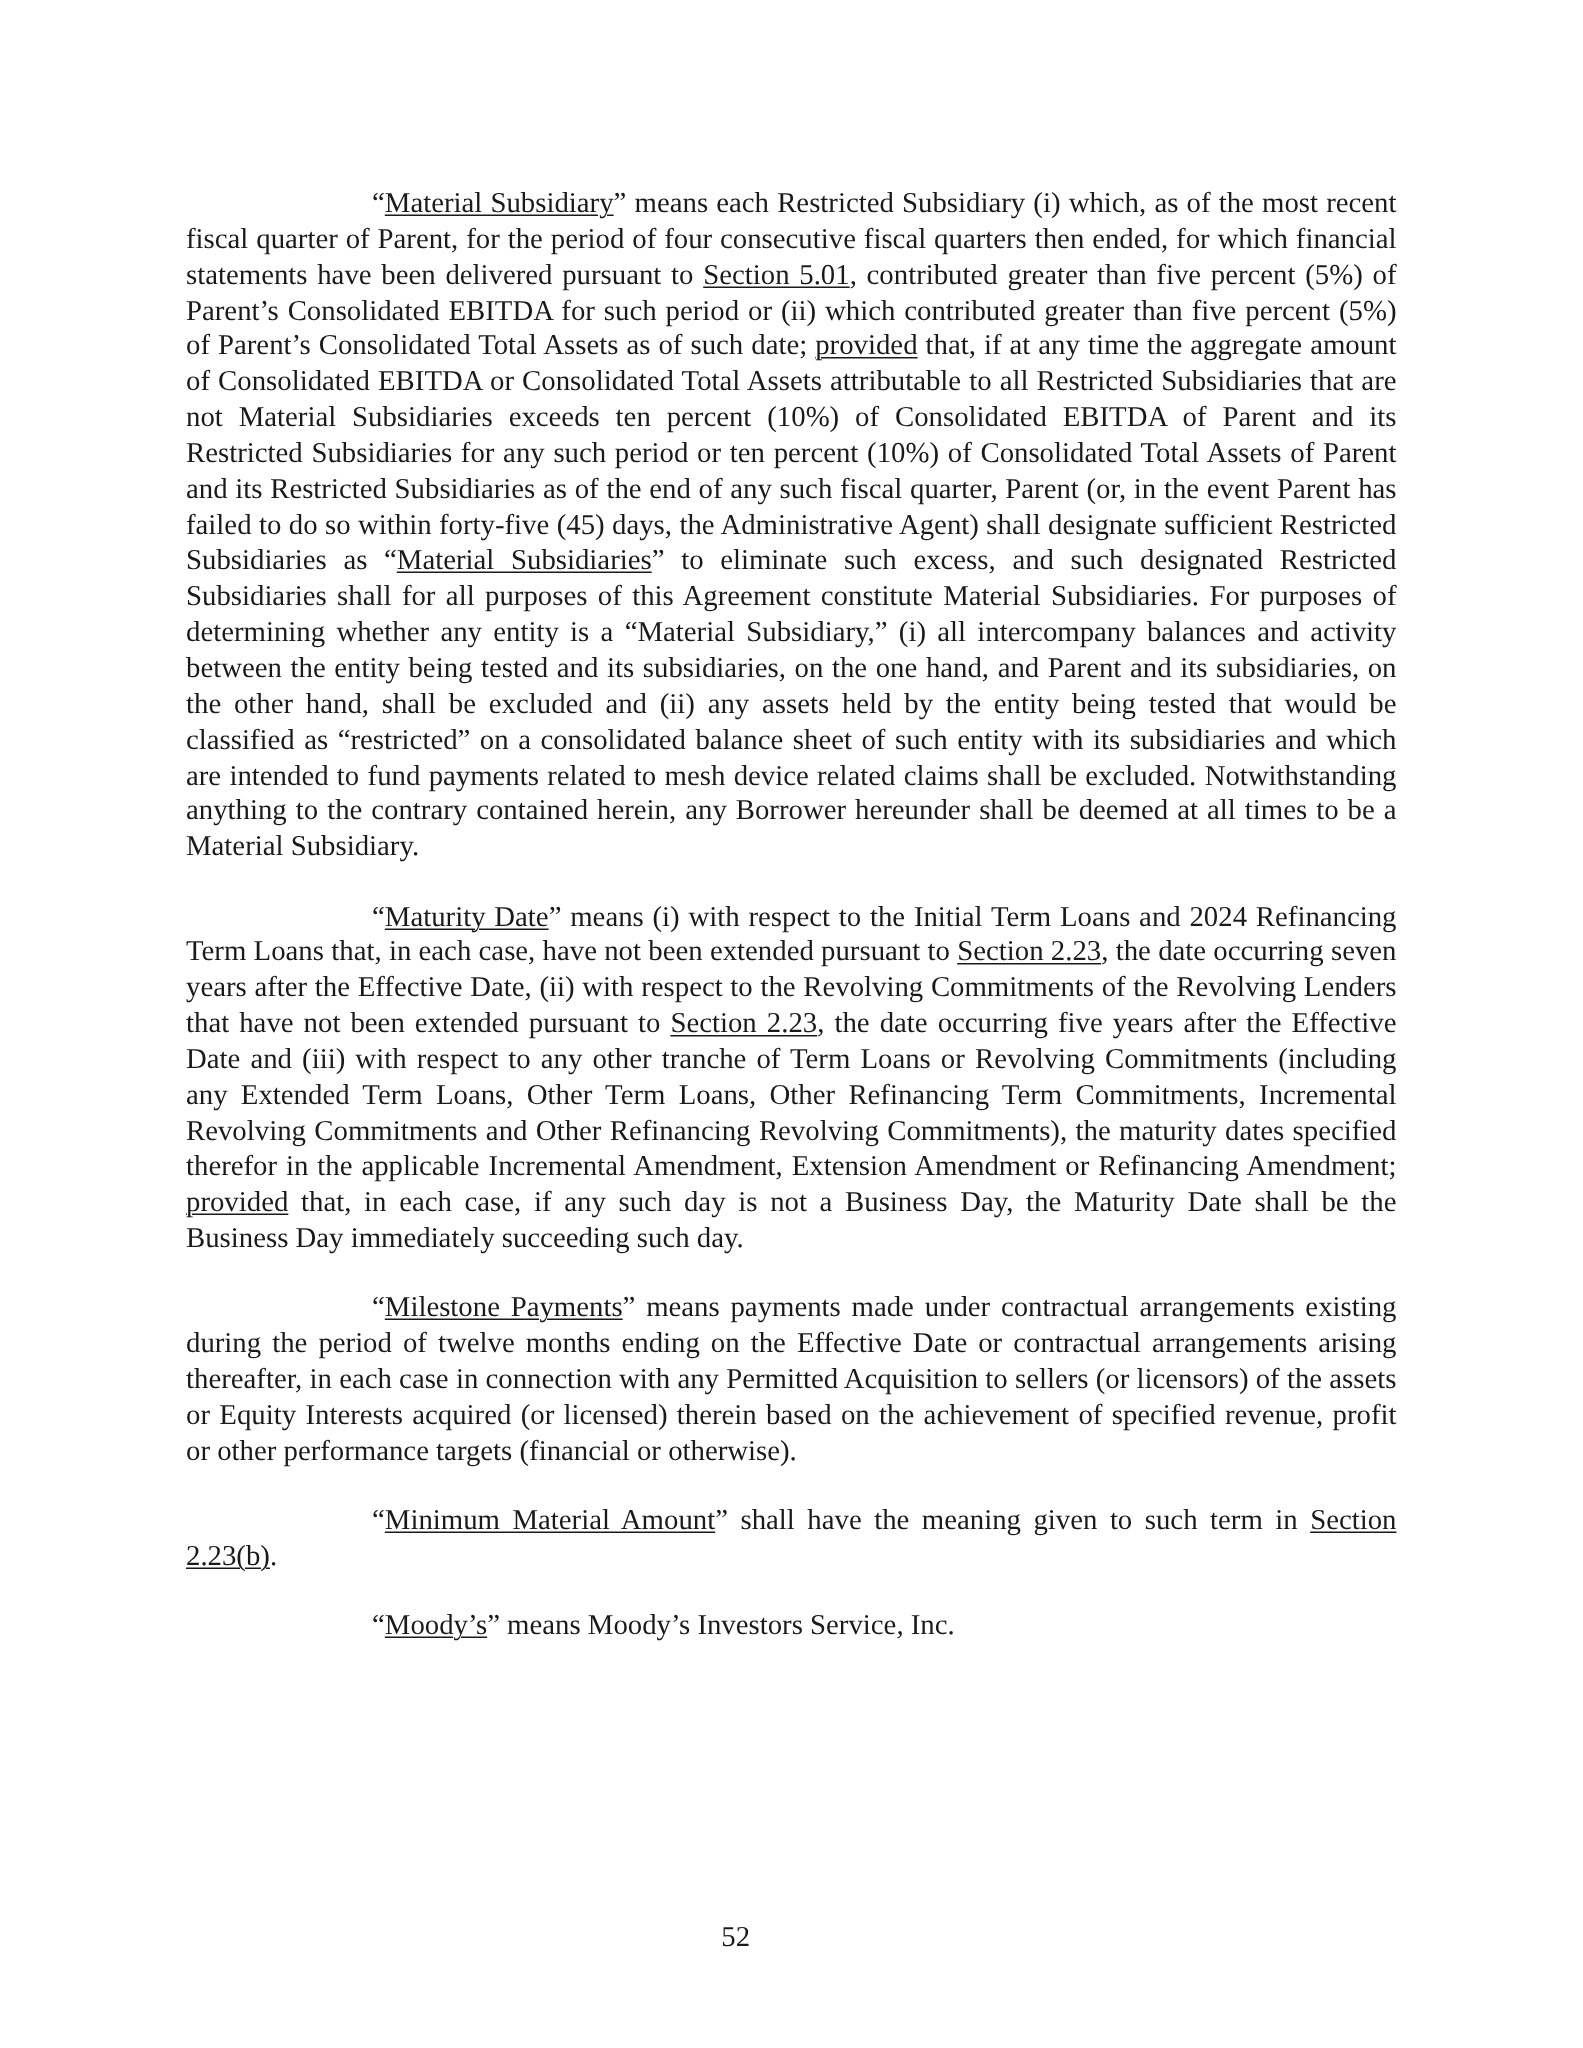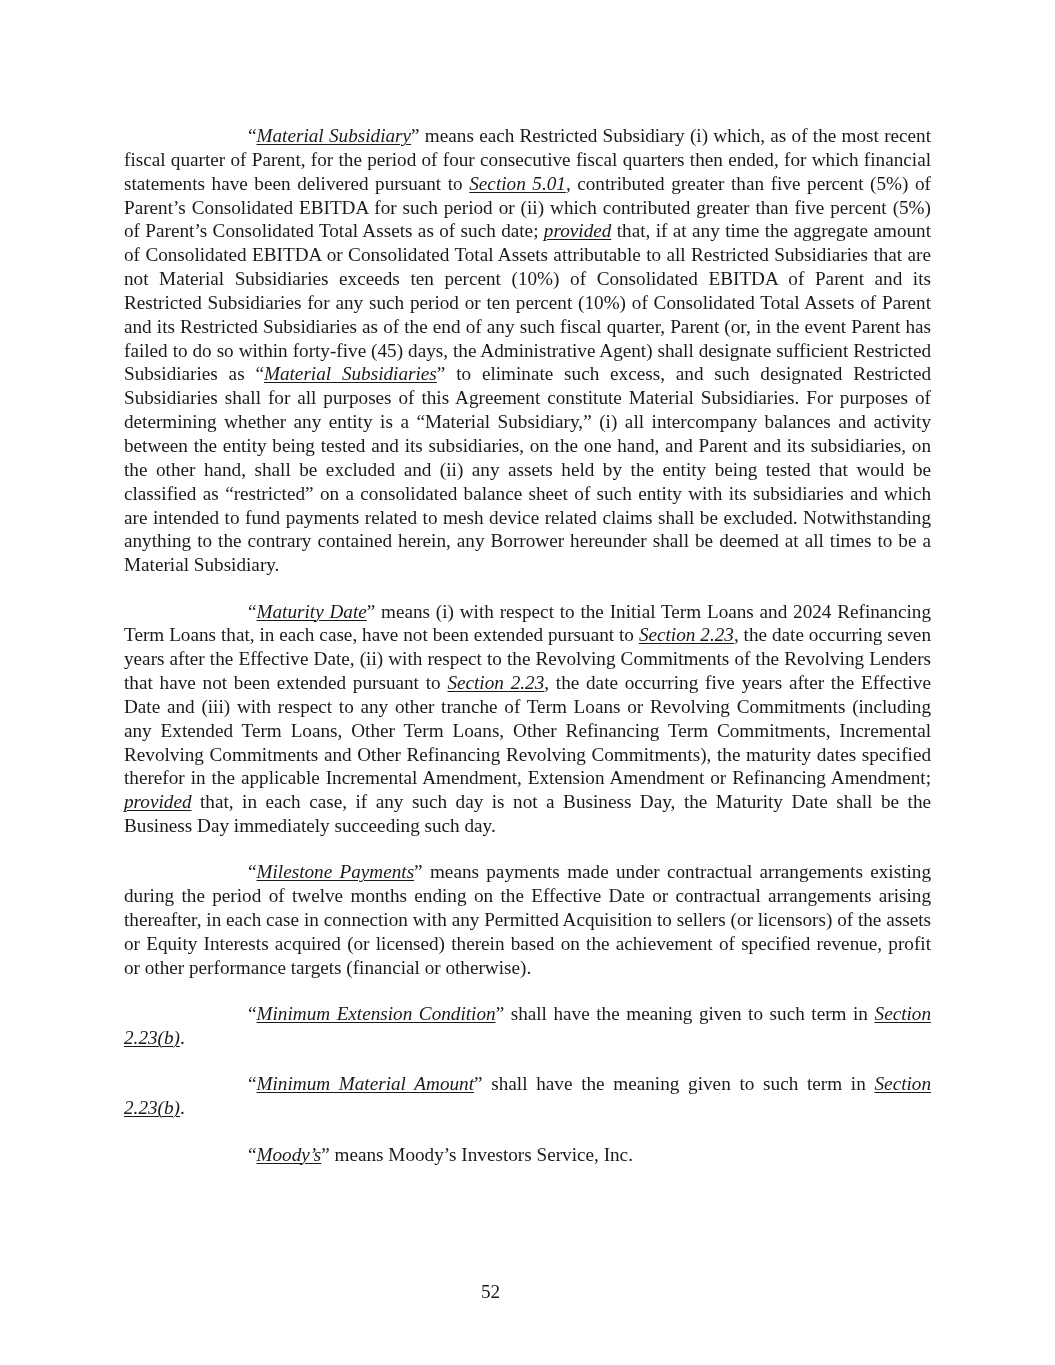--- a/index.html
+++ b/index.html
@@ -3,31 +3,30 @@
 <meta charset="utf-8">
 <style>
   html, body { margin: 0; padding: 0; background: #ffffff; }
   body { width: 1055px; height: 1365px; position: relative; overflow: hidden; }
   .page {
     position: absolute; left: 124px; top: 124px; width: 807px;
     font-family: "Liberation Serif", "DejaVu Serif", serif;
     font-size: 19.2px; line-height: 23.85px; color: #1a1a1a;
   }
   .para { text-align: justify; text-indent: 124px; margin: 0 0 22.5px 0; }
-  .u { text-decoration: underline; text-underline-offset: 2px; text-decoration-thickness: 1px; font-style: italic; }
+  .u { text-decoration: underline; text-underline-offset: 2px; text-decoration-thickness: 1px; }
   .page-number {
     position: absolute; left: 0; width: 981px; top: 1281px; text-align: center;
     font-family: "Liberation Serif", "DejaVu Serif", serif; font-size: 19.2px; color: #1a1a1a;
   }
 </style>
 </head>
 <body>
 
 <div class="page">
   <p class="para"><span>“</span><span class="u">Material Subsidiary</span><span>” means each Restricted Subsidiary (i) which, as of the most recent fiscal quarter of Parent, for the period of four consecutive fiscal quarters then ended, for which financial statements have been delivered pursuant to </span><span class="u">Section 5.01</span><span>, contributed greater than five percent (5%) of Parent’s Consolidated EBITDA for such period or (ii) which contributed greater than five percent (5%) of Parent’s Consolidated Total Assets as of such date; </span><span class="u">provided</span><span> that, if at any time the aggregate amount of Consolidated EBITDA or Consolidated Total Assets attributable to all Restricted Subsidiaries that are not Material Subsidiaries exceeds ten percent (10%) of Consolidated EBITDA of Parent and its Restricted Subsidiaries for any such period or ten percent (10%) of Consolidated Total Assets of Parent and its Restricted Subsidiaries as of the end of any such fiscal quarter, Parent (or, in the event Parent has failed to do so within forty-five (45) days, the Administrative Agent) shall designate sufficient Restricted Subsidiaries as “</span><span class="u">Material Subsidiaries</span><span>” to eliminate such excess, and such designated Restricted Subsidiaries shall for all purposes of this Agreement constitute Material Subsidiaries. For purposes of determining whether any entity is a “Material Subsidiary,” (i) all intercompany balances and activity between the entity being tested and its subsidiaries, on the one hand, and Parent and its subsidiaries, on the other hand, shall be excluded and (ii) any assets held by the entity being tested that would be classified as “restricted” on a consolidated balance sheet of such entity with its subsidiaries and which are intended to fund payments related to mesh device related claims shall be excluded. Notwithstanding anything to the contrary contained herein, any Borrower hereunder shall be deemed at all times to be a Material Subsidiary.</span></p>
   <p class="para"><span>“</span><span class="u">Maturity Date</span><span>” means (i) with respect to the Initial Term Loans and 2024 Refinancing Term Loans that, in each case, have not been extended pursuant to </span><span class="u">Section 2.23</span><span>, the date occurring seven years after the Effective Date, (ii) with respect to the Revolving Commitments of the Revolving Lenders that have not been extended pursuant to </span><span class="u">Section 2.23</span><span>, the date occurring five years after the Effective Date and (iii) with respect to any other tranche of Term Loans or Revolving Commitments (including any Extended Term Loans, Other Term Loans, Other Refinancing Term Commitments, Incremental Revolving Commitments and Other Refinancing Revolving Commitments), the maturity dates specified therefor in the applicable Incremental Amendment, Extension Amendment or Refinancing Amendment; </span><span class="u">provided</span><span> that, in each case, if any such day is not a Business Day, the Maturity Date shall be the Business Day immediately succeeding such day.</span></p>
   <p class="para"><span>“</span><span class="u">Milestone Payments</span><span>” means payments made under contractual arrangements existing during the period of twelve months ending on the Effective Date or contractual arrangements arising thereafter, in each case in connection with any Permitted Acquisition to sellers (or licensors) of the assets or Equity Interests acquired (or licensed) therein based on the achievement of specified revenue, profit or other performance targets (financial or otherwise).</span></p>
-  <p class="para"><span>“</span><span class="u">Minimum Extension Condition</span><span>” shall have the meaning given to such term in </span><span class="u">Section 2.23(b)</span><span>.</span></p>
   <p class="para"><span>“</span><span class="u">Minimum Material Amount</span><span>” shall have the meaning given to such term in </span><span class="u">Section 2.23(b)</span><span>.</span></p>
   <p class="para"><span>“</span><span class="u">Moody’s</span><span>” means Moody’s Investors Service, Inc.</span></p>
 </div>
 
 <div class="page-number">52</div>
 
 </body></html>

